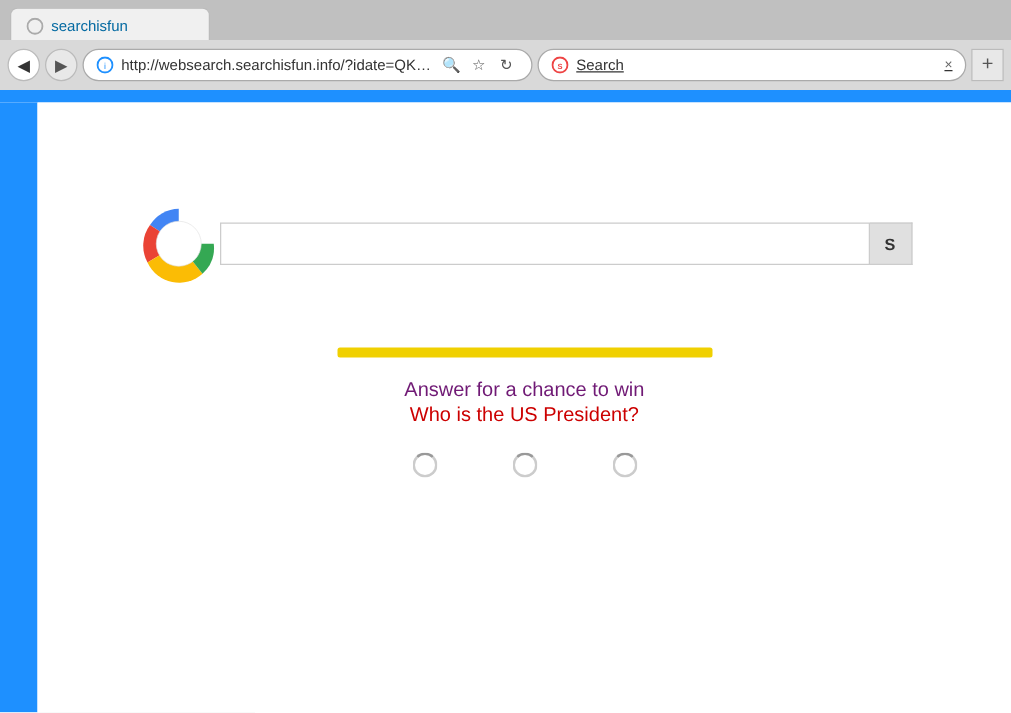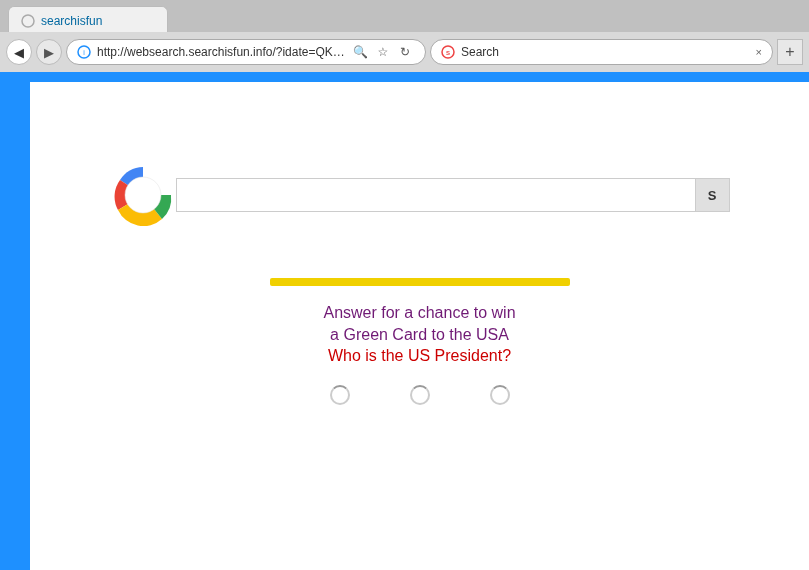--- a/index.html
+++ b/index.html
@@ -115,20 +115,21 @@
       background: #fff;
       border-radius: 13px;
       display: flex;
       align-items: center;
       padding: 0 10px;
       gap: 6px;
       font-size: 12px;
       color: #333;
       min-width: 200px;
       flex: 1;
+      text-decoration: underline;
     }
 
     .search-tab-close {
       cursor: pointer;
       color: #666;
       font-size: 11px;
       margin-left: auto;
     }
 
     .new-tab-btn {
@@ -359,21 +360,20 @@
       <div class="search-go-btn">
         <span>S</span>
       </div>
     </div>
 
     <div class="yellow-bar"></div>
 
     <div class="contest-section">
       <div class="contest-title">
         <span>Answer for a chance to win</span><br>
-        <span>a Green Card to the USA</span>
       </div>
       <div class="contest-question">Who is the US President?</div>
     </div>
 
     <div class="answer-circles">
       <div class="answer-circle-item">
         <div class="spinner-circle"></div>
       </div>
       <div class="answer-circle-item">
         <div class="spinner-circle"></div>

